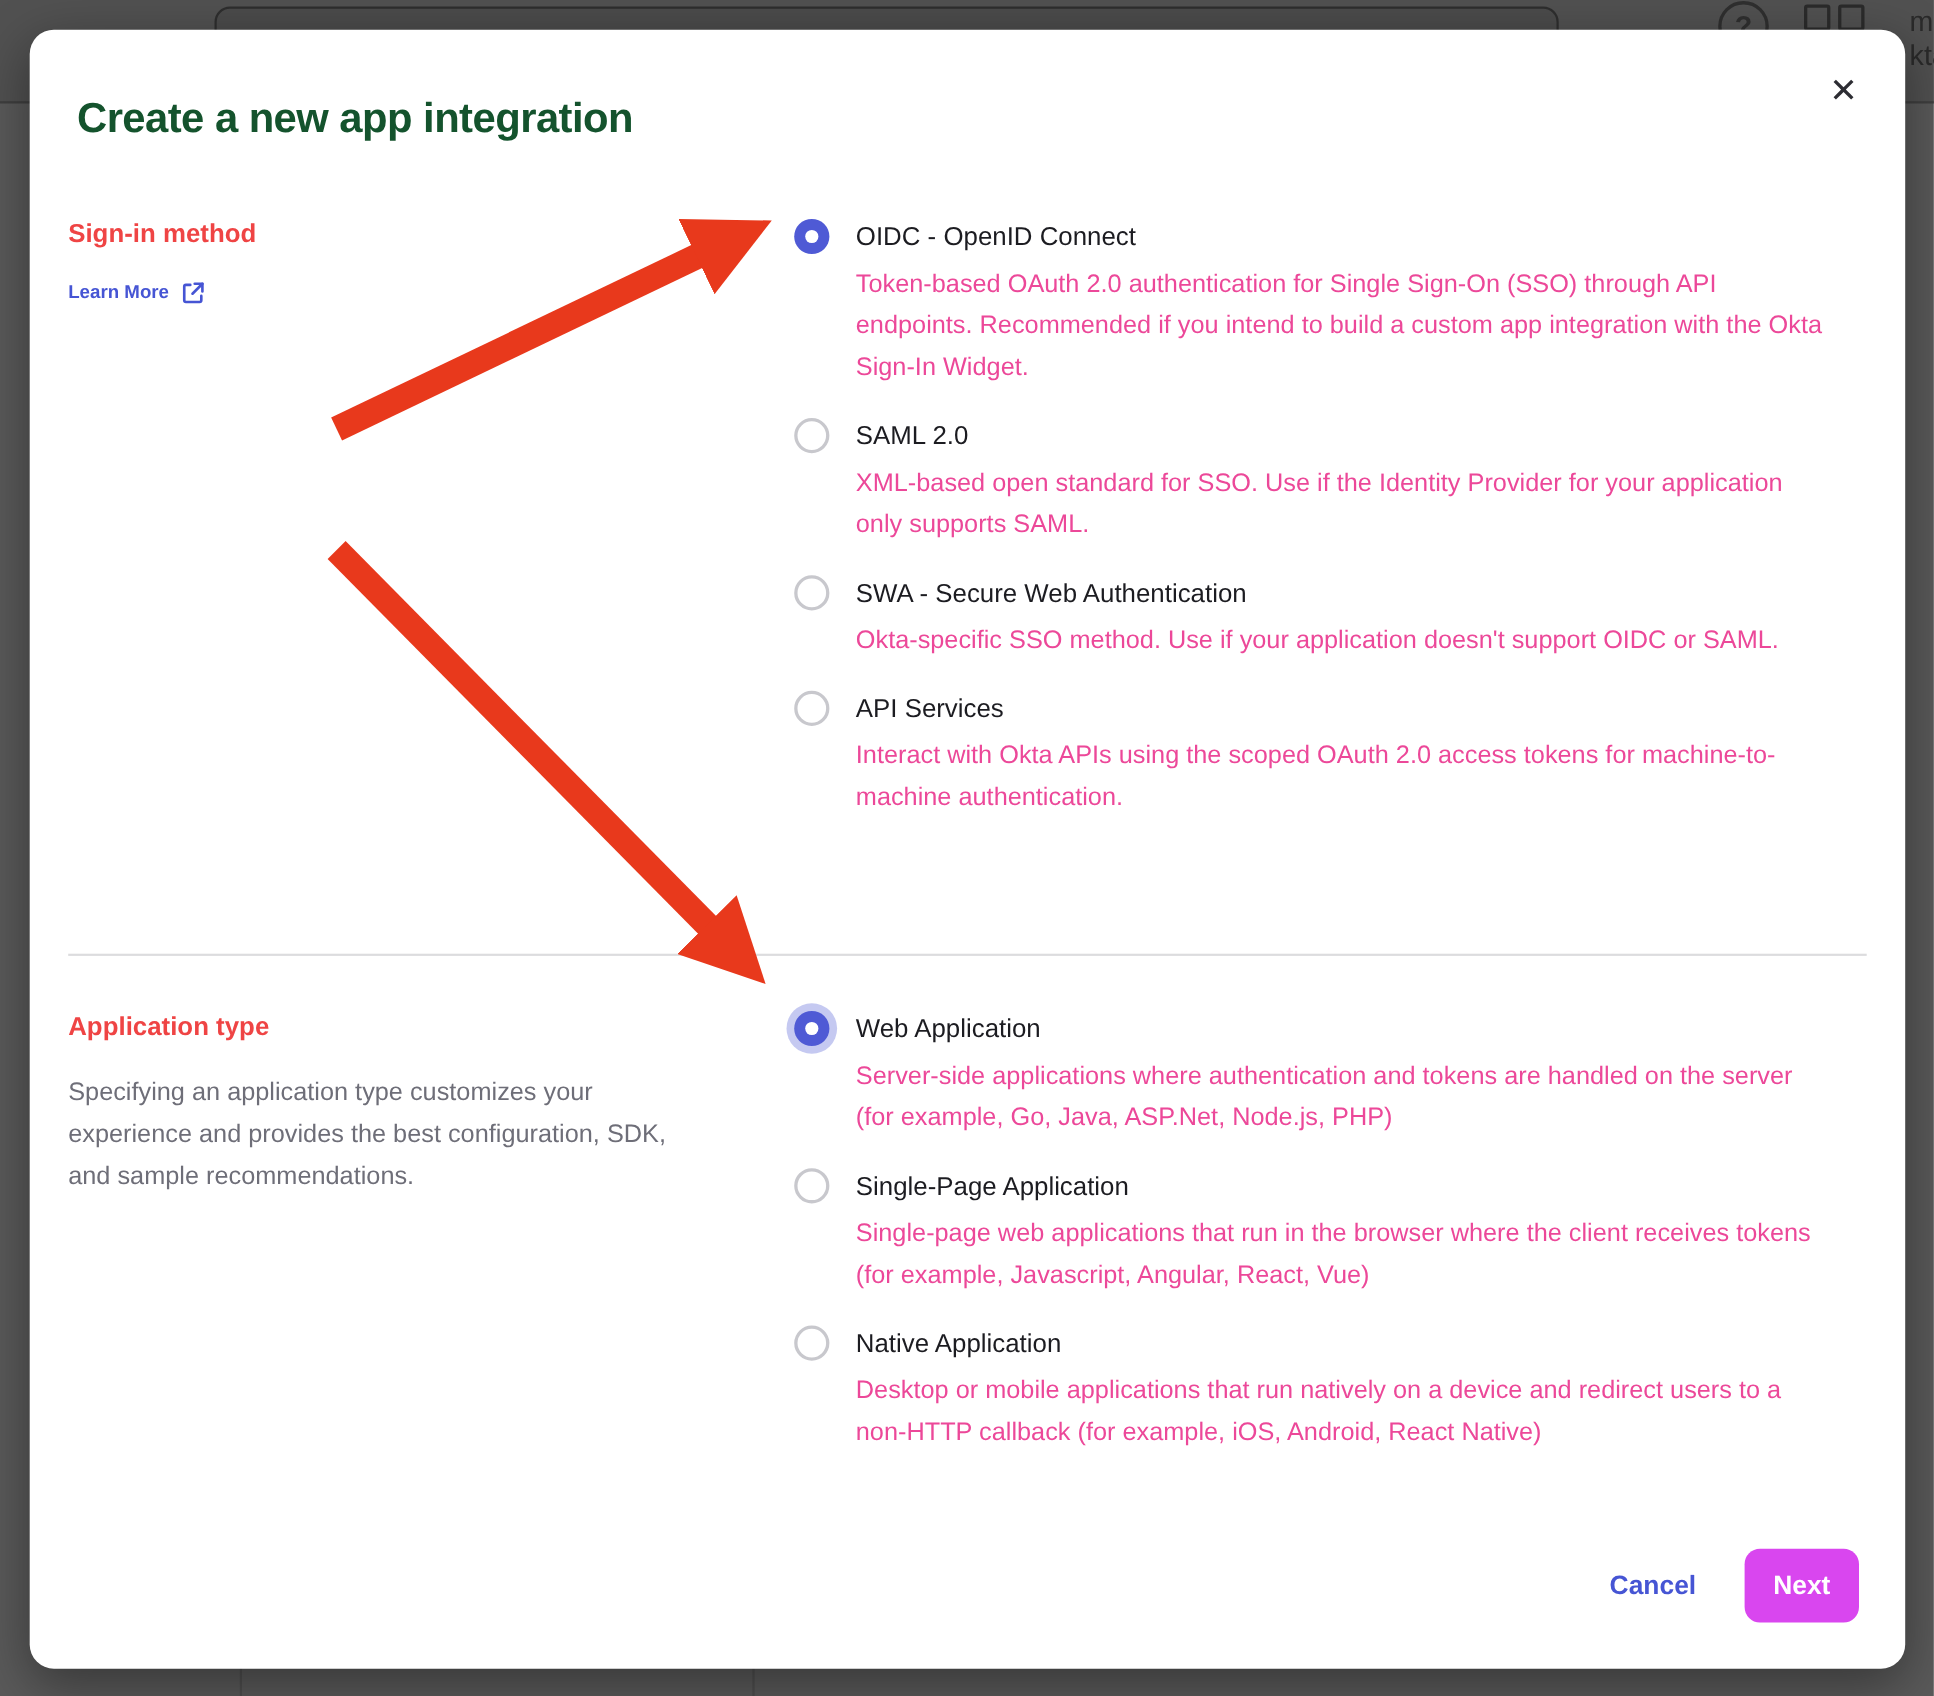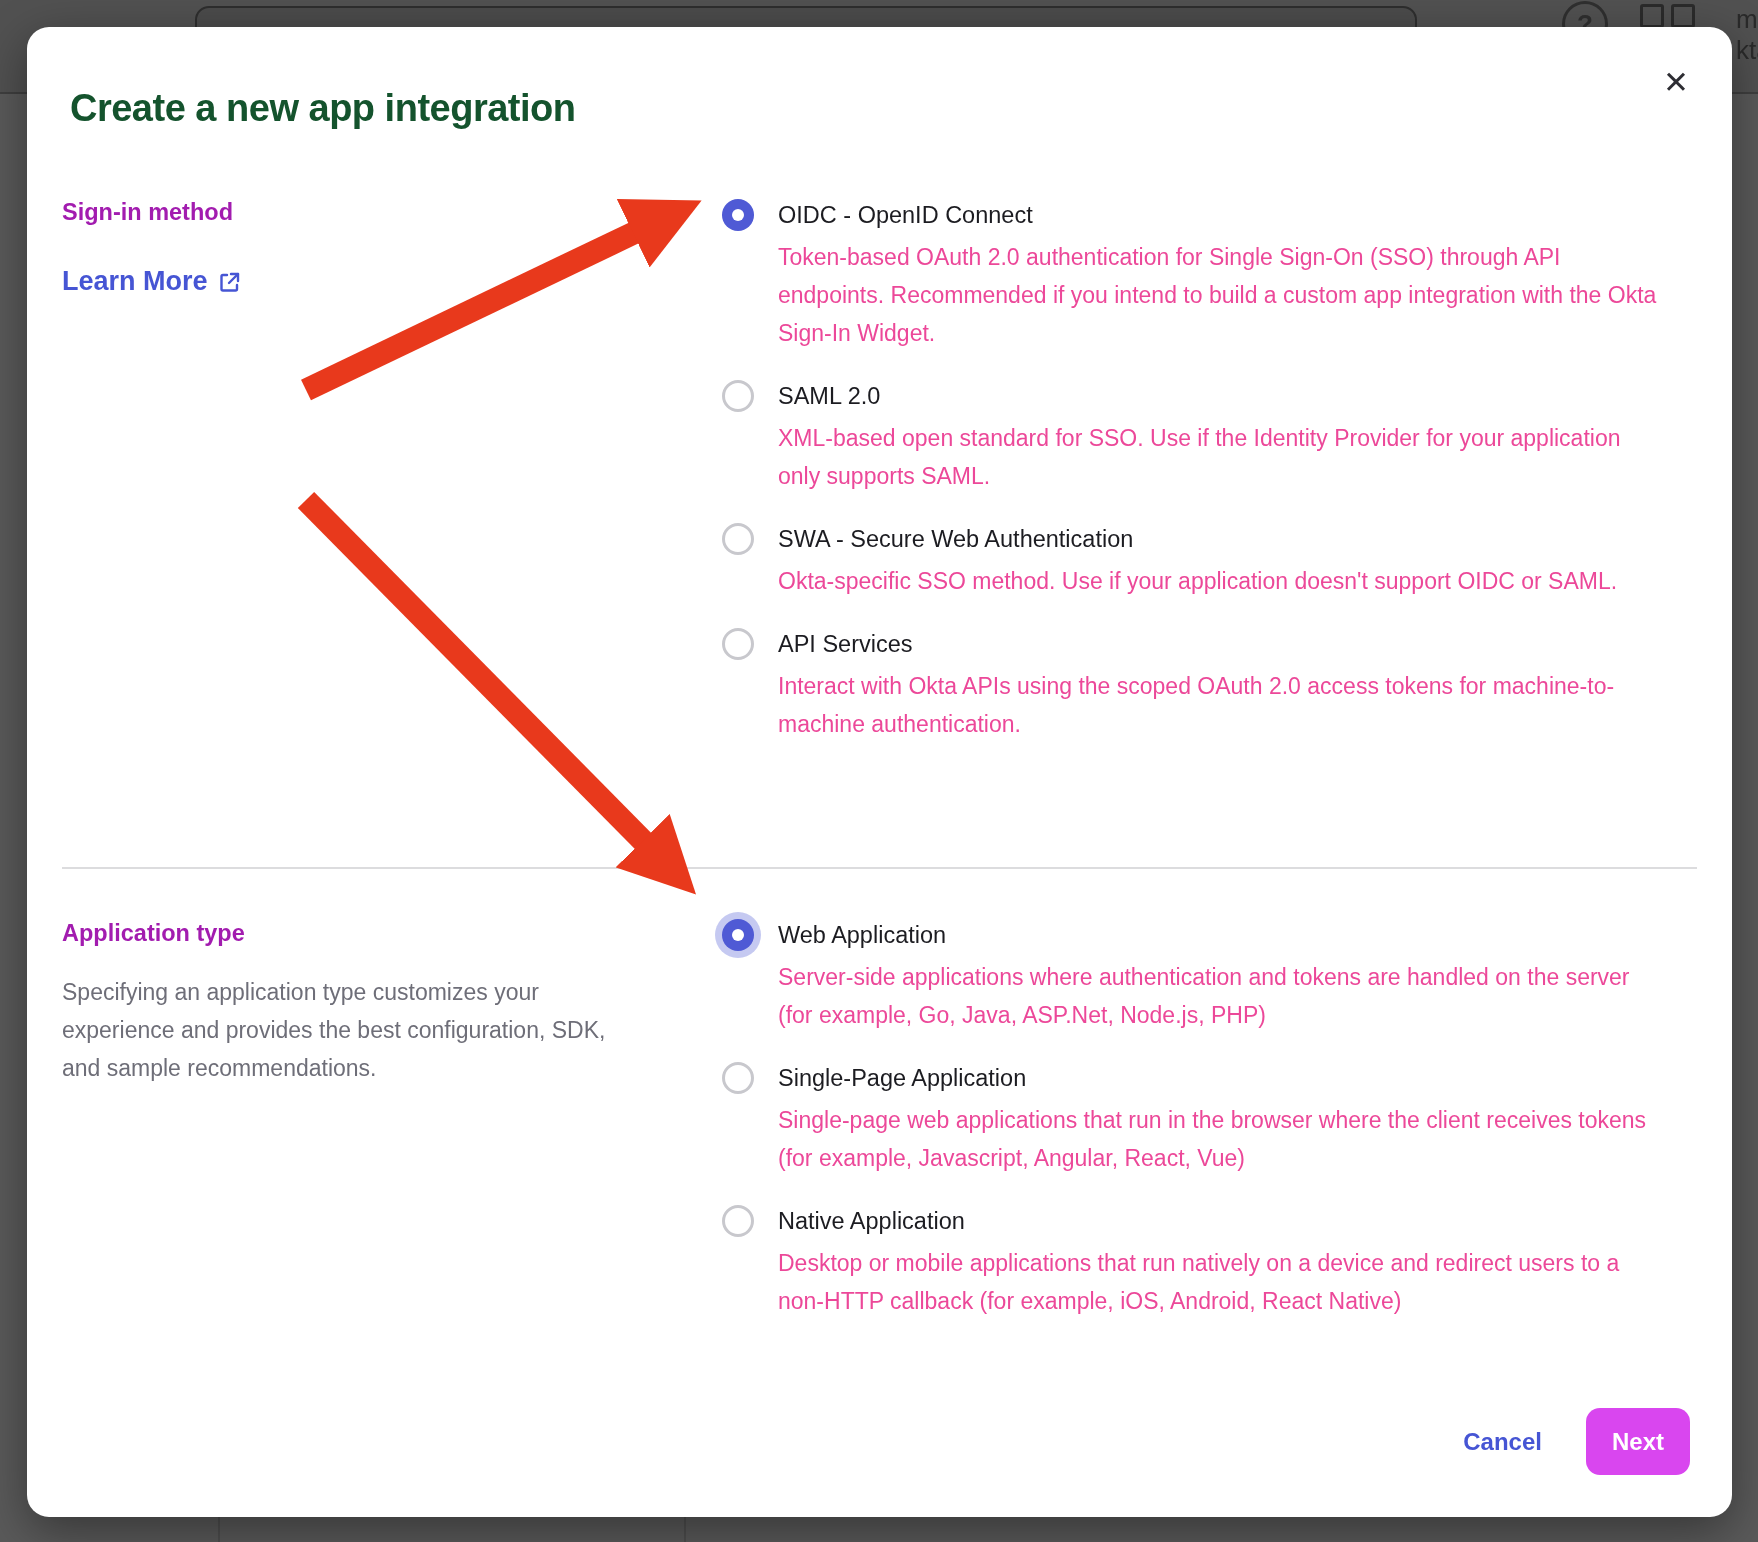--- a/index.html
+++ b/index.html
@@ -16,25 +16,25 @@
   .bg-vline{position:absolute;top:1516px;width:2px;height:26px;background:#4e4e4e;}
   .v1{left:218px;} .v2{left:684px;}
 
   
   .modal{position:absolute;left:27px;top:27px;width:1705px;height:1490px;background:#ffffff;border-radius:22px;
          box-shadow:0 14px 48px rgba(0,0,0,.4);}
   .close-btn{position:absolute;top:34px;right:34px;width:44px;height:44px;border:none;background:transparent;
              color:#2d2d33;font-size:31px;line-height:44px;text-align:center;cursor:pointer;padding:0;}
   .title{position:absolute;left:43px;top:60px;font-size:38px;font-weight:700;color:#14532d;letter-spacing:-0.5px;margin:0;}
 
-  .heading{font-size:23.5px;font-weight:700;color:#a21caf;}
+  .heading{font-size:23.5px;font-weight:700;color:#ef4444;}
   .para{font-size:23px;color:#6e6e78;line-height:38px;margin:0;}
 
   .col-left-1{position:absolute;left:35px;top:172px;width:565px;}
-  .learn-more{display:inline-flex;align-items:center;gap:10px;margin-top:40px;color:#4655d4;font-size:27px;font-weight:700;text-decoration:none;cursor:pointer;}
+  .learn-more{display:inline-flex;align-items:center;gap:10px;margin-top:28px;color:#4655d4;font-size:17px;font-weight:700;text-decoration:none;cursor:pointer;}
   .col-left-2{position:absolute;left:35px;top:893px;width:570px;}
   .col-left-2 .para{margin-top:26px;}
   .col-left-2 .para + .para{margin-top:38px;}
 
   .col-right-1{position:absolute;left:695px;top:171px;width:940px;}
   .col-right-2{position:absolute;left:695px;top:891px;width:940px;}
 
   .radio-row{display:flex;align-items:flex-start;gap:24px;margin-bottom:27px;cursor:pointer;}
   .radio{flex:0 0 auto;width:32px;height:32px;border-radius:50%;box-sizing:border-box;margin-top:1px;position:relative;}
   .radio.off{border:3px solid #c8c8cd;background:#fff;}

